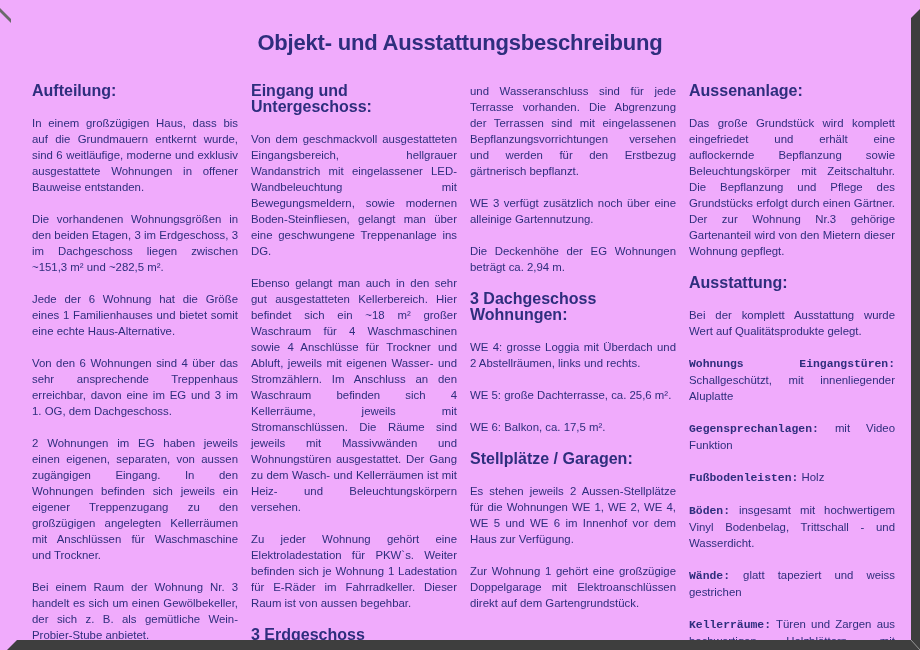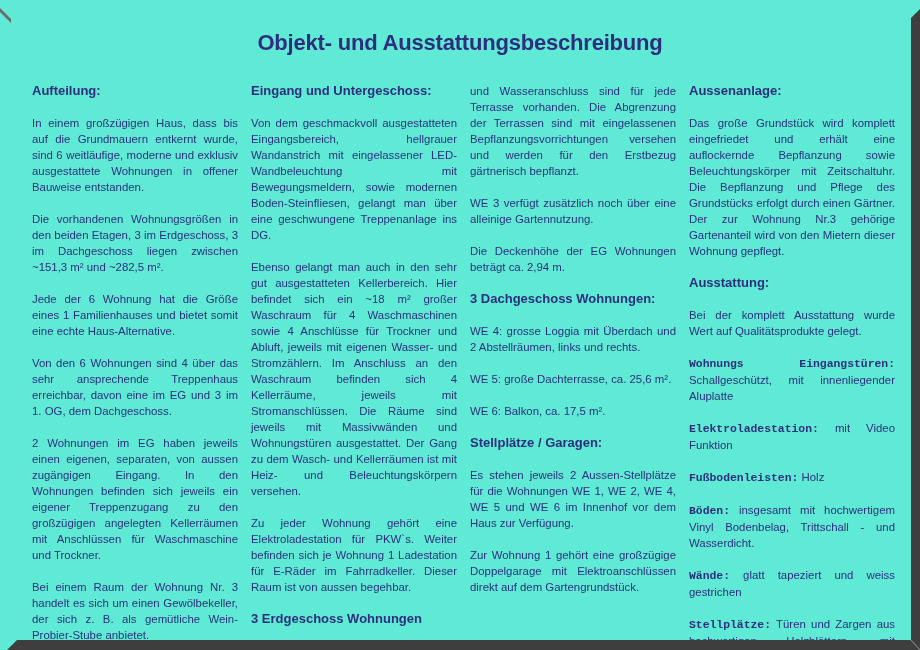--- a/index.html
+++ b/index.html
@@ -4,21 +4,21 @@
 <style>
   html,body{margin:0;padding:0;}
   body{
     width:920px;height:650px;
     background:#ffffff;
     font-family:"Liberation Sans", sans-serif;
     color:#2e2e7d;
     position:relative;
     overflow:hidden;
   }
-  .page{position:absolute;inset:0;background:#5eead4;}
+  .page{position:absolute;inset:0;background:#f0abfc;}
   .title{
     text-align:center;
     font-size:22px;
     font-weight:bold;
     margin:30px 0 0 0;
     letter-spacing:-0.2px;
     color:#2e2e7d;
   }
   .cols{
     display:flex;
@@ -26,21 +26,21 @@
     padding:27px 24px 0 32px;
     box-sizing:border-box;
   }
   .col{
     width:206px;
     min-width:206px;
     font-size:11.4px;
     line-height:16px;
   }
   .hd{
-    font-size:13px;
+    font-size:16px;
     font-weight:bold;
     margin:0 0 16px 0;
     line-height:16px;
   }
   .para{
     margin:0 0 16px 0;
     text-align:justify;
     hyphens:manual;
   }
   .lbl{font-weight:bold;font-family:Liberation Mono, monospace;}
@@ -79,25 +79,25 @@
         <h3 class="hd">Stellplätze / Garagen:</h3>
         <p class="para">Es stehen jeweils 2 Aussen-Stellplätze für die Wohnungen WE 1, WE 2, WE 4, WE 5 und WE 6 im Innenhof vor dem Haus zur Verfügung.</p>
         <p class="para">Zur Wohnung 1 gehört eine großzügige Doppelgarage mit Elektroanschlüssen direkt auf dem Gartengrundstück.</p>
       </div>
     <div class="col">
         <h3 class="hd">Aussenanlage:</h3>
         <p class="para">Das  große Grundstück wird komplett eingefriedet und erhält eine auflockernde Bepflanzung sowie Beleuchtungskörper mit Zeitschaltuhr. Die Bepflanzung und Pflege des Grundstücks erfolgt durch einen Gärtner. Der zur Wohnung Nr.3 gehörige Gartenanteil wird von den Mietern dieser Wohnung gepflegt.</p>
         <h3 class="hd">Ausstattung:</h3>
         <p class="para">Bei der komplett Ausstattung wurde Wert auf Qualitätsprodukte gelegt.</p>
         <p class="para"><span class="lbl">Wohnungs Eingangstüren:</span> Schallgeschützt, mit innenliegender Aluplatte</p>
-        <p class="para"><span class="lbl">Elektroladestation:</span> mit Video Funktion</p>
+        <p class="para"><span class="lbl">Gegensprechanlagen:</span> mit Video Funktion</p>
         <p class="para"><span class="lbl">Fußbodenleisten:</span> Holz</p>
         <p class="para"><span class="lbl">Böden:</span> insgesamt mit hochwertigem Vinyl Bodenbelag, Trittschall - und Wasserdicht.</p>
         <p class="para"><span class="lbl">Wände:</span> glatt tapeziert und weiss gestrichen</p>
-        <p class="para"><span class="lbl">Stellplätze:</span> Türen und Zargen aus hochwertigen Holzblättern, mit innenliegenden Scharnieren und Edelstahl Garnituren.</p>
+        <p class="para"><span class="lbl">Kellerräume:</span> Türen und Zargen aus hochwertigen Holzblättern, mit innenliegenden Scharnieren und Edelstahl Garnituren.</p>
       </div>
   </div>
 </div>
 
 <svg class="frame" width="920" height="650" viewBox="0 0 920 650" aria-hidden="true">
 
   <polygon points="920,9 920,650 911,650 911,18" fill="#3e3e3e"></polygon>
 
   <polygon points="17,640 920,640 920,650 7,650" fill="#3e3e3e"></polygon>
 

